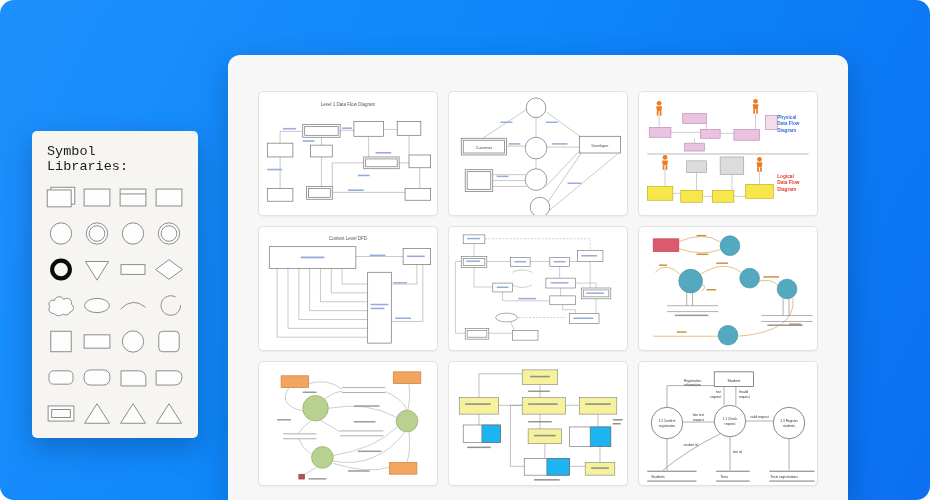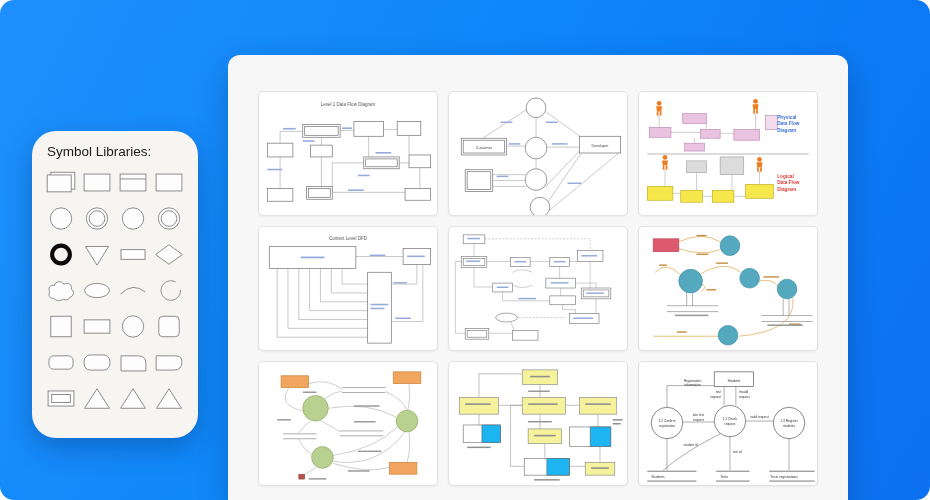--- a/index.html
+++ b/index.html
@@ -1,21 +1,21 @@
 <!DOCTYPE html>
 <html><head>
 <meta charset="utf-8">
 <style>
   html,body{margin:0;padding:0;background:#fff;}
   body{width:930px;height:500px;overflow:hidden;font-family:"Liberation Sans",sans-serif;}
   .stage{position:relative;width:930px;height:500px;border-radius:14px;overflow:hidden;
     background:linear-gradient(118deg,#1e90fd 0%,#0d87fa 45%,#0c70f0 100%);}
   
   .symbol-panel{position:absolute;left:32px;top:131px;width:166px;height:307px;
-    background:#f7f5f2;border-radius:24px;box-shadow:0 10px 28px rgba(0,20,60,.28);}
+    background:#f7f5f2;border-radius:5px;box-shadow:0 10px 28px rgba(0,20,60,.28);font-family:Liberation Mono, monospace;}
   .panel-title{padding:13px 15px 7px 15px;font-size:13.5px;color:#1b1b1b;}
   .shape-grid{display:grid;grid-template-columns:repeat(4,1fr);gap:8px 4px;padding:2px 13px 10px 13px;}
   .cell{display:flex;align-items:center;justify-content:center;height:28px;cursor:pointer;}
   .cell svg{width:32px;height:27px;display:block;}
   
   .gallery-panel{position:absolute;left:228px;top:55px;width:620px;height:445px;
     background:#f7f7f7;border-radius:12px 12px 0 0;box-shadow:0 10px 30px rgba(0,20,60,.25);
     padding:36px 30px 0 30px;box-sizing:border-box;}
   .thumb-grid{display:grid;grid-template-columns:repeat(3,180px);grid-auto-rows:125px;gap:10px;}
   .thumb{background:#fff;border:1px solid #e2e2e2;border-radius:5px;overflow:hidden;cursor:pointer;

